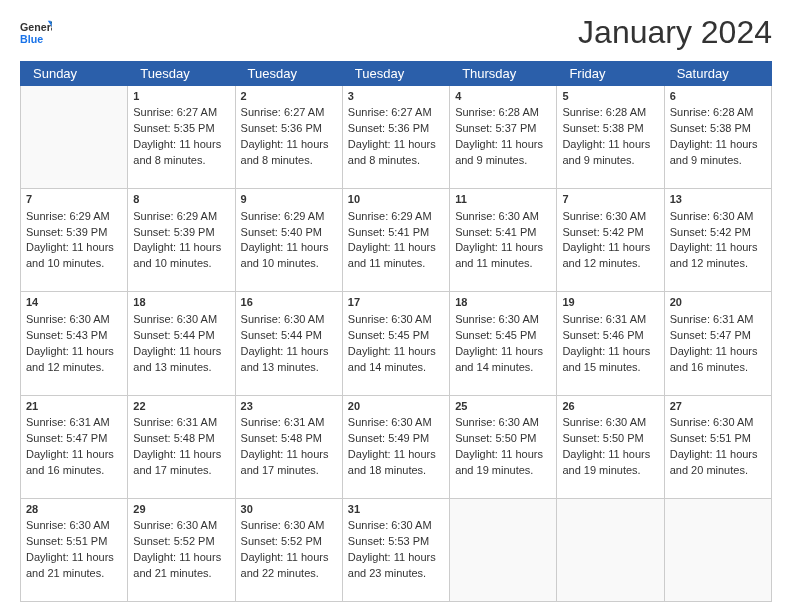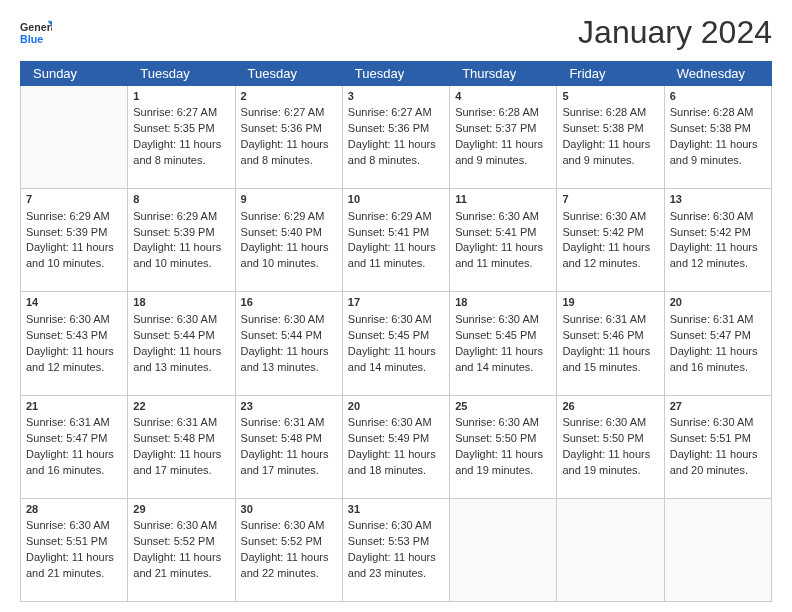--- a/index.html
+++ b/index.html
@@ -103,21 +103,21 @@
 
   <table class="calendar" id="cal-table">
     <thead id="cal-head">
         <tr>
           <th>Sunday</th>
           <th>Tuesday</th>
           <th>Tuesday</th>
           <th>Tuesday</th>
           <th>Thursday</th>
           <th>Friday</th>
-          <th>Wednesday</th>
+          <th>Saturday</th>
         </tr>
       </thead>
     <tbody id="cal-body">
         <tr>
           <td class="empty-cell"></td>
           <td>
         <span class="day-num">1</span>
         <span class="day-detail">Sunrise: 6:27 AM<br>Sunset: 5:35 PM<br>Daylight: 11 hours and 8 minutes.</span>
       </td>
           <td>

